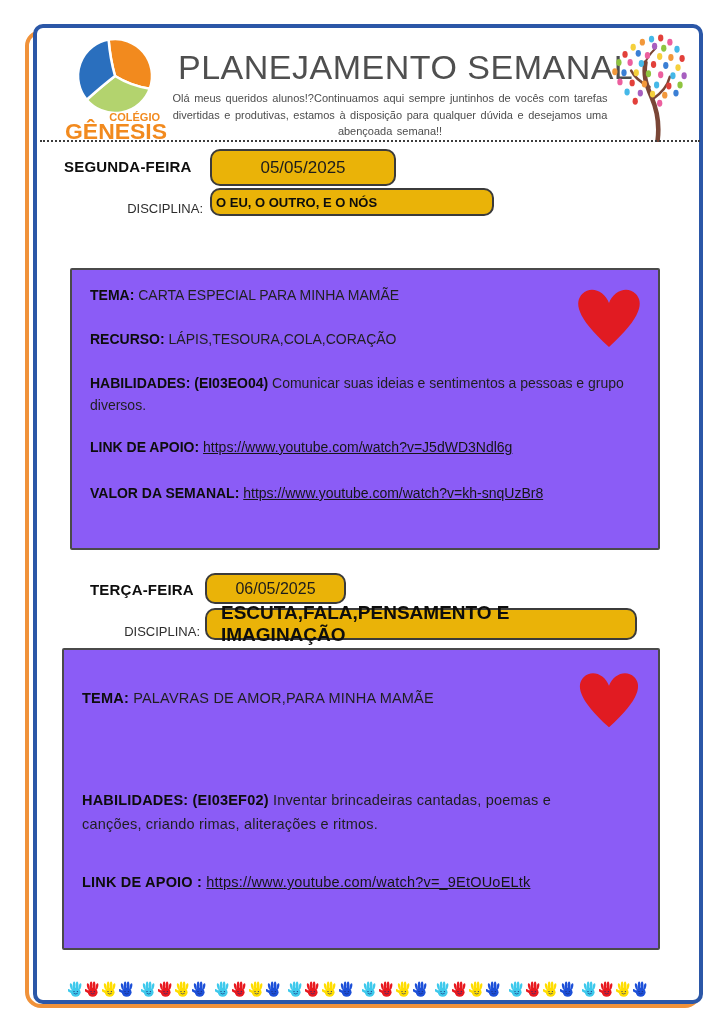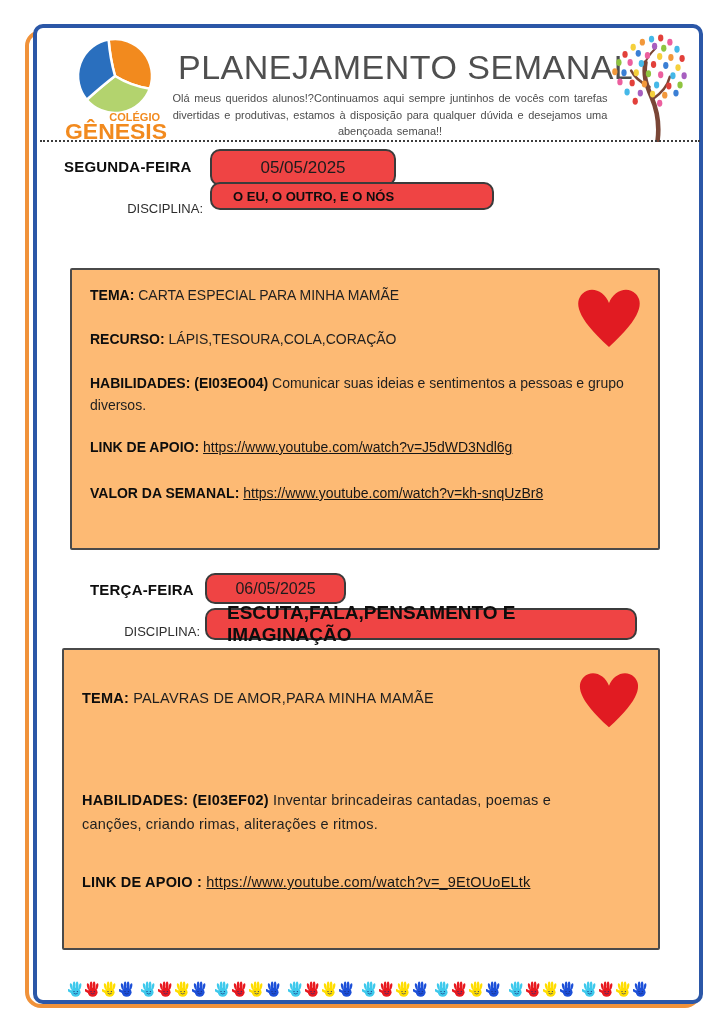--- a/index.html
+++ b/index.html
@@ -18,28 +18,28 @@
   .title{left:178px;top:48px;width:424px;margin:0;text-align:center;
     font-size:34px;font-weight:400;color:#4f4f4f;letter-spacing:.5px;white-space:nowrap;}
   .subtitle{left:172px;top:90px;width:436px;margin:0;text-align:center;
     font-size:11px;line-height:16.5px;color:#4d4d4d;word-spacing:1.5px;}
   .tree-wrap{left:604px;top:34px;width:92px;height:108px;}
   .dotted{left:40px;top:140px;width:660px;height:0;border-top:2px dotted #3c3c3c;}
 
   
   .day-label{font-size:15px;font-weight:bold;color:#0d0d0d;letter-spacing:.2px;white-space:nowrap;}
   .small-label{font-size:13px;color:#2e2e2e;text-align:right;white-space:nowrap;}
-  .field{box-sizing:border-box;border:2px solid #3b3b3b;border-radius:10px;background:#ef4444;
+  .field{box-sizing:border-box;border:2px solid #3b3b3b;border-radius:10px;background:#eab308;
     display:flex;align-items:center;}
   .field.center{justify-content:center;}
   .date-text{font-size:17px;color:#1c1c1c;}
   .bold-field{font-weight:bold;color:#0d0d0d;}
 
   
-  .card{box-sizing:border-box;border:2px solid #4a4a4a;border-radius:2px;background:#fdba74;}
+  .card{box-sizing:border-box;border:2px solid #4a4a4a;border-radius:2px;background:#8b5cf6;}
   .card .row{position:absolute;left:18px;font-size:14px;line-height:22px;color:#1f1f1f;}
   .card .lbl{font-weight:bold;color:#0d0d0d;}
   .card .link{color:#161616;text-decoration:underline;cursor:pointer;}
   .card2 .row{font-size:14.5px;letter-spacing:.2px;line-height:24px;}
   .heart{position:absolute;}
 
   
   .hands{left:58px;top:973px;width:606px;height:28px;display:flex;
     justify-content:center;align-items:flex-end;}
   .hand{display:inline-block;line-height:0;margin:0 .5px;}
@@ -121,21 +121,21 @@
   </div>
 
   <div class="abs dotted"></div>
 
   <div class="abs day-label" style="left:64px;top:158px;">SEGUNDA-FEIRA</div>
   <div class="abs field center" style="left:210px;top:149px;width:186px;height:37px;">
     <span class="date-text">05/05/2025</span>
   </div>
 
   <div class="abs small-label" style="left:115px;top:201px;width:88px;">DISCIPLINA:</div>
-  <div class="abs field" style="left:210px;top:182px;width:284px;height:28px;padding-left:21px;">
+  <div class="abs field" style="left:210px;top:188px;width:284px;height:28px;padding-left:4px;">
     <span class="bold-field" style="font-size:13px;">O EU, O OUTRO, E O NÓS</span>
   </div>
 
   <div class="abs small-label" style="left:105px;top:239px;width:100px;margin-top:28px;">VALOR DA SEMANA</div>
 
   <div class="abs card card1" style="left:70px;top:268px;width:590px;height:282px;">
     <div class="row" style="top:14px;max-width:470px;">
       <span class="lbl">TEMA:</span>
       <span>CARTA ESPECIAL PARA MINHA MAMÃE</span>
     </div>
@@ -159,21 +159,21 @@
       <path d="M16 8 C14 2.5 8 0.5 4.5 4 C1 7.5 1.5 14 16 27 C30.5 14 31 7.5 27.5 4 C24 0.5 18 2.5 16 8 Z" fill="var(--heart-red)"></path>
     </svg>
   </div>
 
   <div class="abs day-label" style="left:90px;top:581px;">TERÇA-FEIRA</div>
   <div class="abs field center" style="left:205px;top:573px;width:141px;height:31px;">
     <span class="date-text" style="font-size:16px;">06/05/2025</span>
   </div>
 
   <div class="abs small-label" style="left:112px;top:624px;width:88px;">DISCIPLINA:</div>
-  <div class="abs field" style="left:205px;top:608px;width:432px;height:32px;padding-left:20px;">
+  <div class="abs field" style="left:205px;top:608px;width:432px;height:32px;padding-left:14px;">
     <span class="bold-field" style="font-size:19px;">ESCUTA,FALA,PENSAMENTO E IMAGINAÇÃO</span>
   </div>
 
   <div class="abs card card2" style="left:62px;top:648px;width:598px;height:302px;">
     <div class="row" style="top:36px;max-width:480px;">
       <span class="lbl">TEMA:</span>
       <span>PALAVRAS DE AMOR,PARA MINHA MAMÃE</span>
     </div>
     <div class="row" style="top:138px;width:525px;">
       <span class="lbl">HABILIDADES: (EI03EF02)</span>

